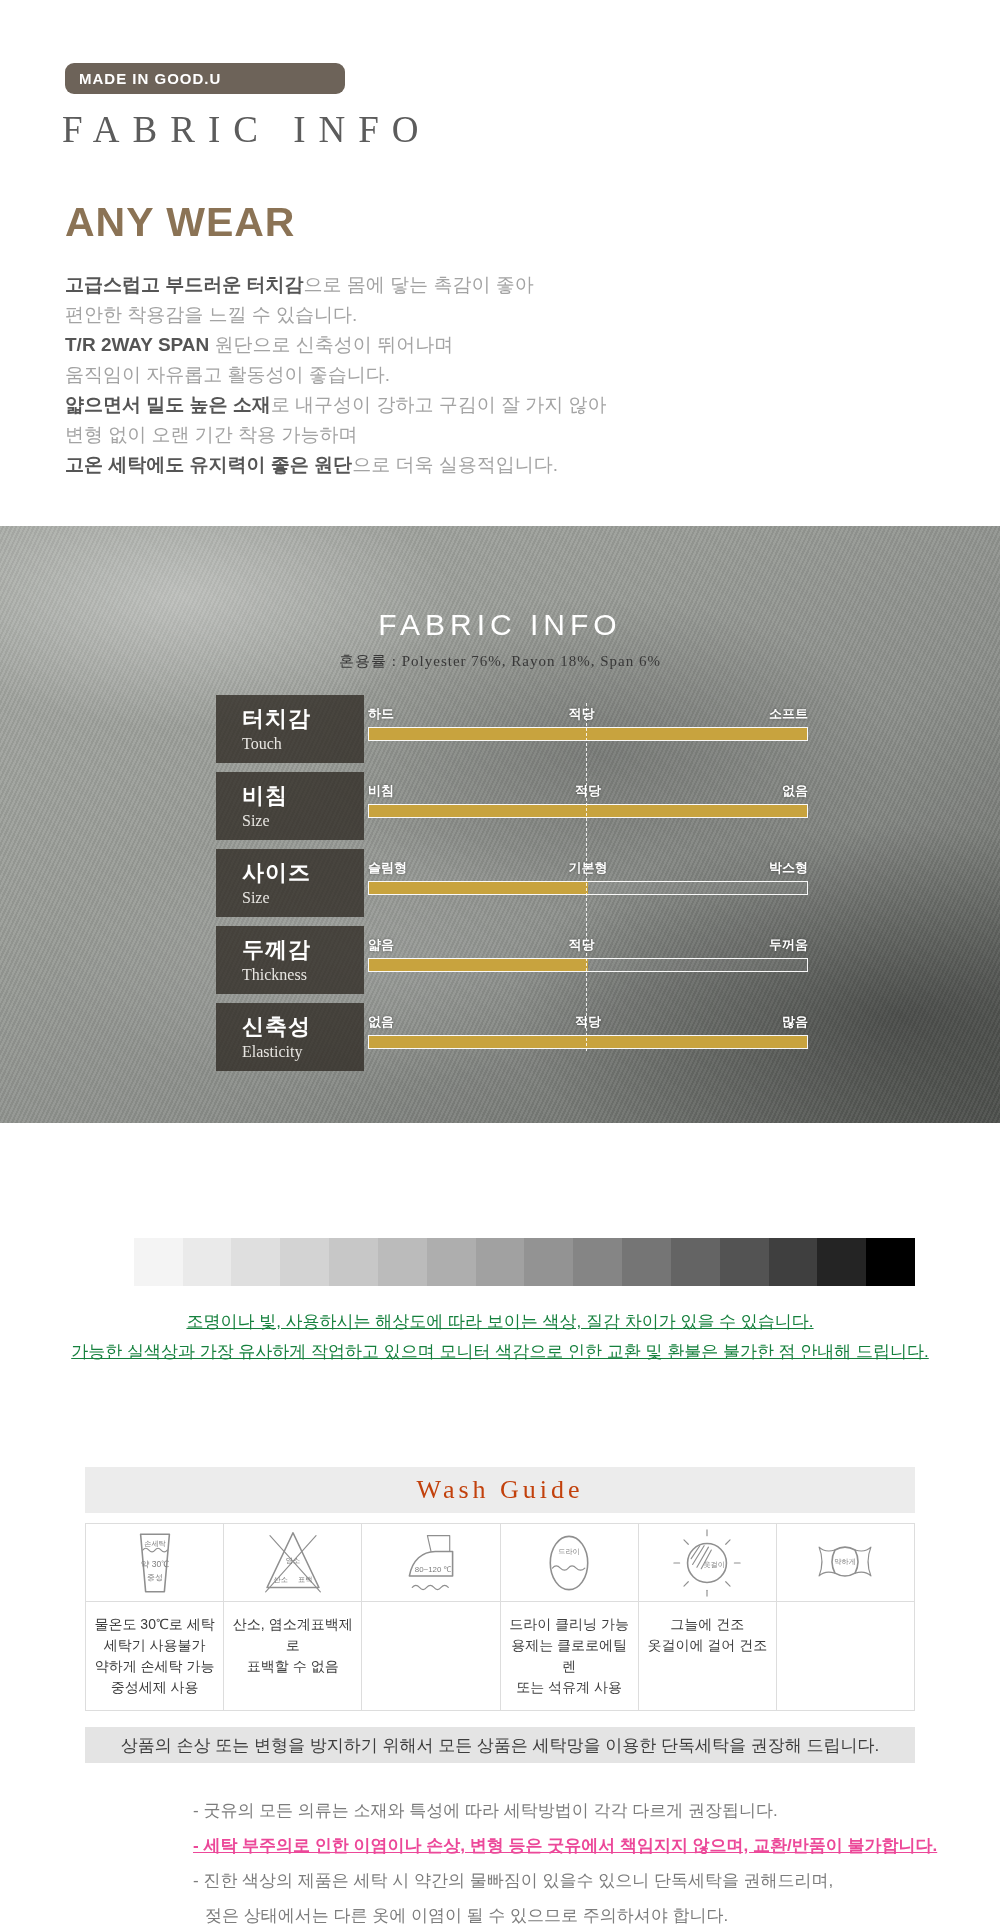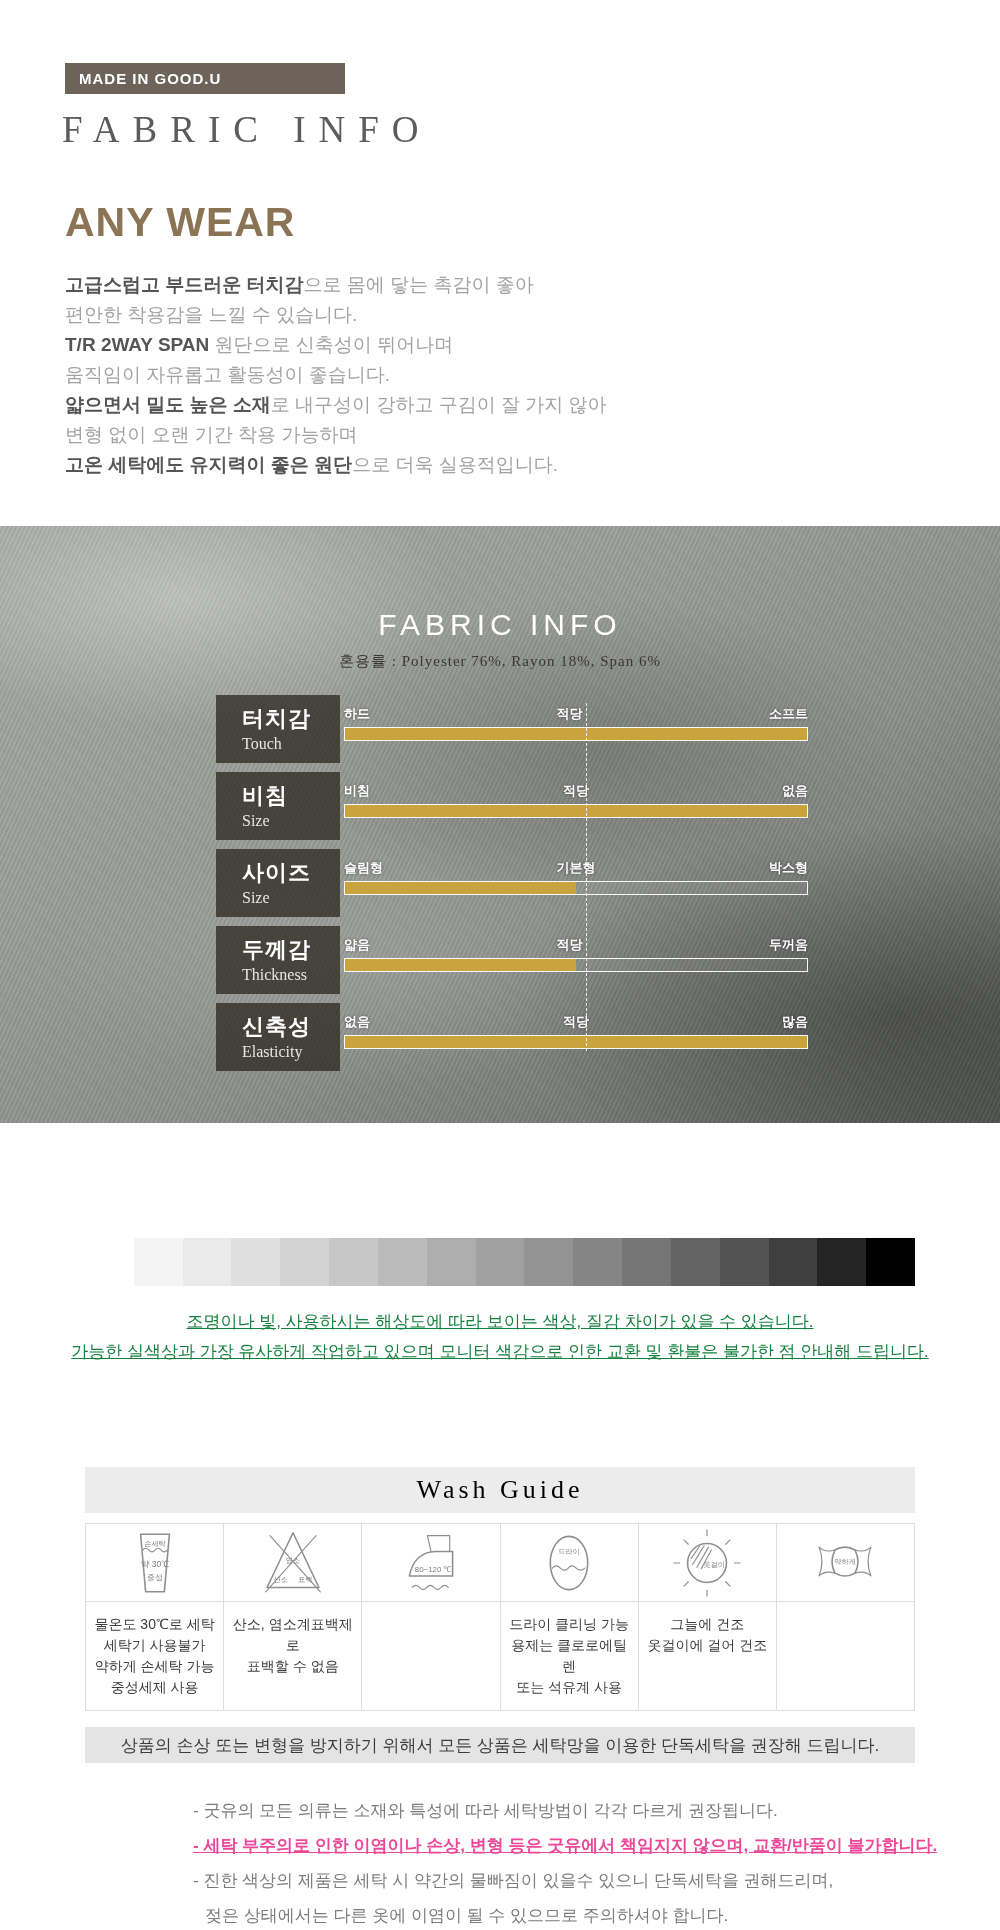--- a/index.html
+++ b/index.html
@@ -8,21 +8,21 @@
     width:1000px; height:1930px; overflow:hidden;
     font-family:"Liberation Sans", sans-serif;
     -webkit-font-smoothing:antialiased;
   }
   .page { width:1000px; height:1930px; position:relative; }
 
   
   .badge {
     display:inline-block; margin:63px 0 0 65px; background:#6d6359;
     color:#fff; font-size:15px; font-weight:bold; letter-spacing:1px;
-    padding:7px 14px; min-width:280px;
+    padding:7px 14px; min-width:280px;border-radius:9px;
   }
   .big-title {
     margin:14px 0 0 62px; font-family:"Liberation Serif", serif;
     font-size:37px; font-weight:normal; color:#5c5c5c; letter-spacing:13px;
   }
   .sub-title {
     margin:48px 0 0 65px; font-size:41px; font-weight:bold;
     color:#8b7355; letter-spacing:1px;
   }
 
@@ -46,21 +46,21 @@
     text-align:center; color:#ffffff; font-size:30px; font-weight:normal;
     letter-spacing:5px;
   }
   .fabric-comp {
     text-align:center; color:#383838; font-family:"Liberation Serif", serif;
     font-size:15px; margin-top:10px; letter-spacing:1px;
   }
   .chart { margin:24px 0 0 216px; width:592px; position:relative; }
   .chart-row { display:flex; height:68px; margin-bottom:9px; }
   .row-label {
-    width:124px; background:rgba(42,37,30,0.74); color:#fff;
+    width:148px; background:rgba(42,37,30,0.74); color:#fff;
     padding:9px 0 0 26px;
   }
   .row-label .kr { display:block; font-size:22px; font-weight:bold; letter-spacing:1px; }
   .row-label .en { display:block; font-size:16px; font-family:"Liberation Serif", serif; color:#e8e6e2; margin-top:1px; }
   .row-bar-zone { flex:1; padding-left:4px; }
   .ticks {
     display:flex; justify-content:space-between; margin-top:10px;
     color:#ffffff; font-size:13px; font-weight:bold;
     text-shadow:0 0 3px rgba(0,0,0,0.45);
   }
@@ -81,21 +81,21 @@
   
   .color-notice { margin-top:24px; text-align:center; color:#15803d; font-size:17px; }
   .color-notice p { text-decoration:underline; margin-top:7px; }
 
   
   .wash-title-bar {
     margin:104px auto 0; width:830px; height:46px; background:#ececec;
     display:flex; align-items:center; justify-content:center;
   }
   .wash-title {
-    font-family:"Liberation Serif", serif; font-size:26px; color:#000000;
+    font-family:"Liberation Serif", serif; font-size:26px; color:#c2410c;
     letter-spacing:4px; font-weight:normal;
   }
   .wash-table {
     margin:10px auto 16px; width:830px; border:1px solid #dddddd; display:flex;
   }
   .wcell { flex:1; border-left:1px solid #dddddd; }
   .wcell:first-child { border-left:none; }
   .wicon {
     height:78px; border-bottom:1px solid #dddddd;
     display:flex; align-items:center; justify-content:center; padding:6px 0;

